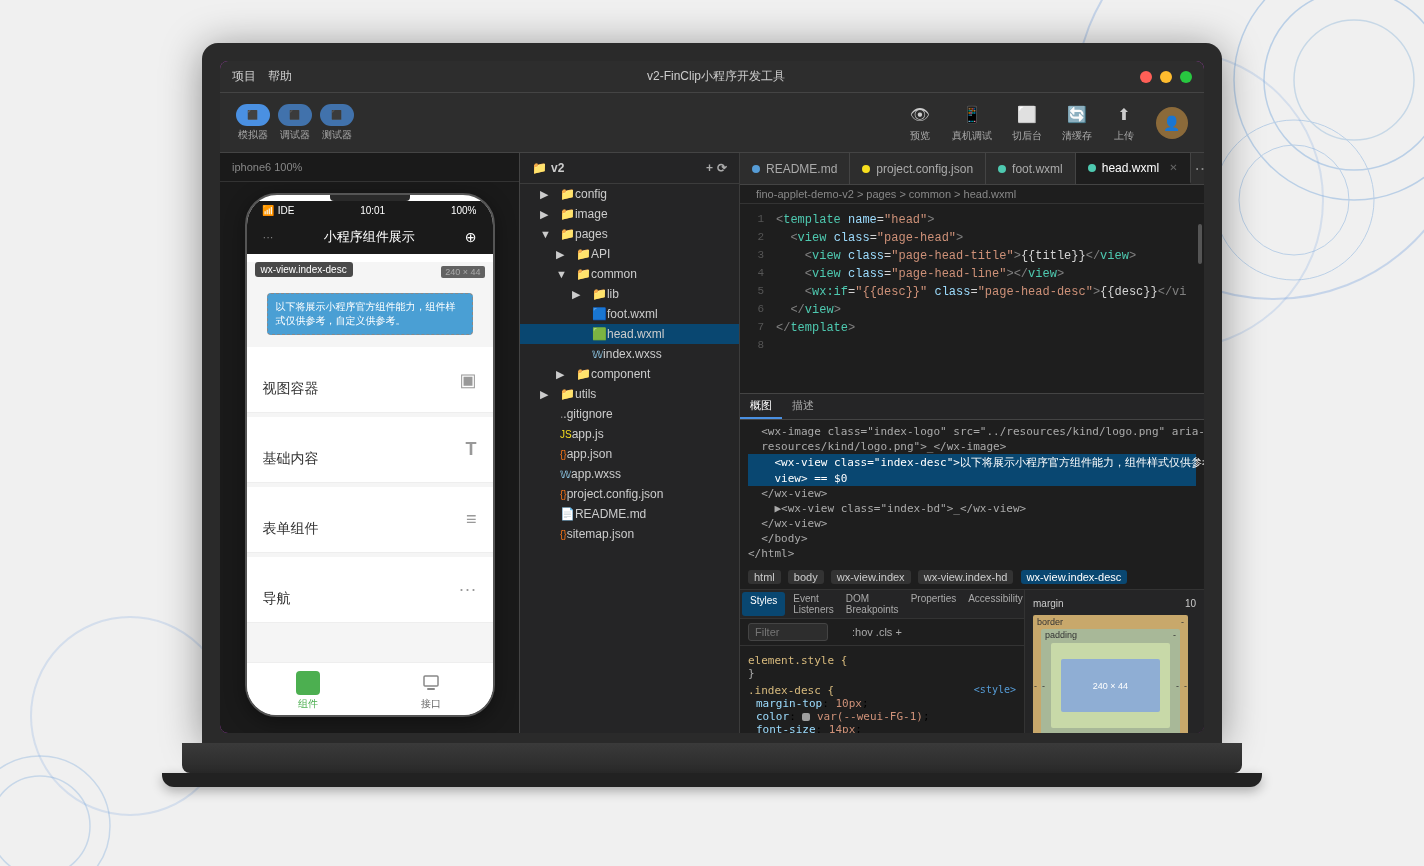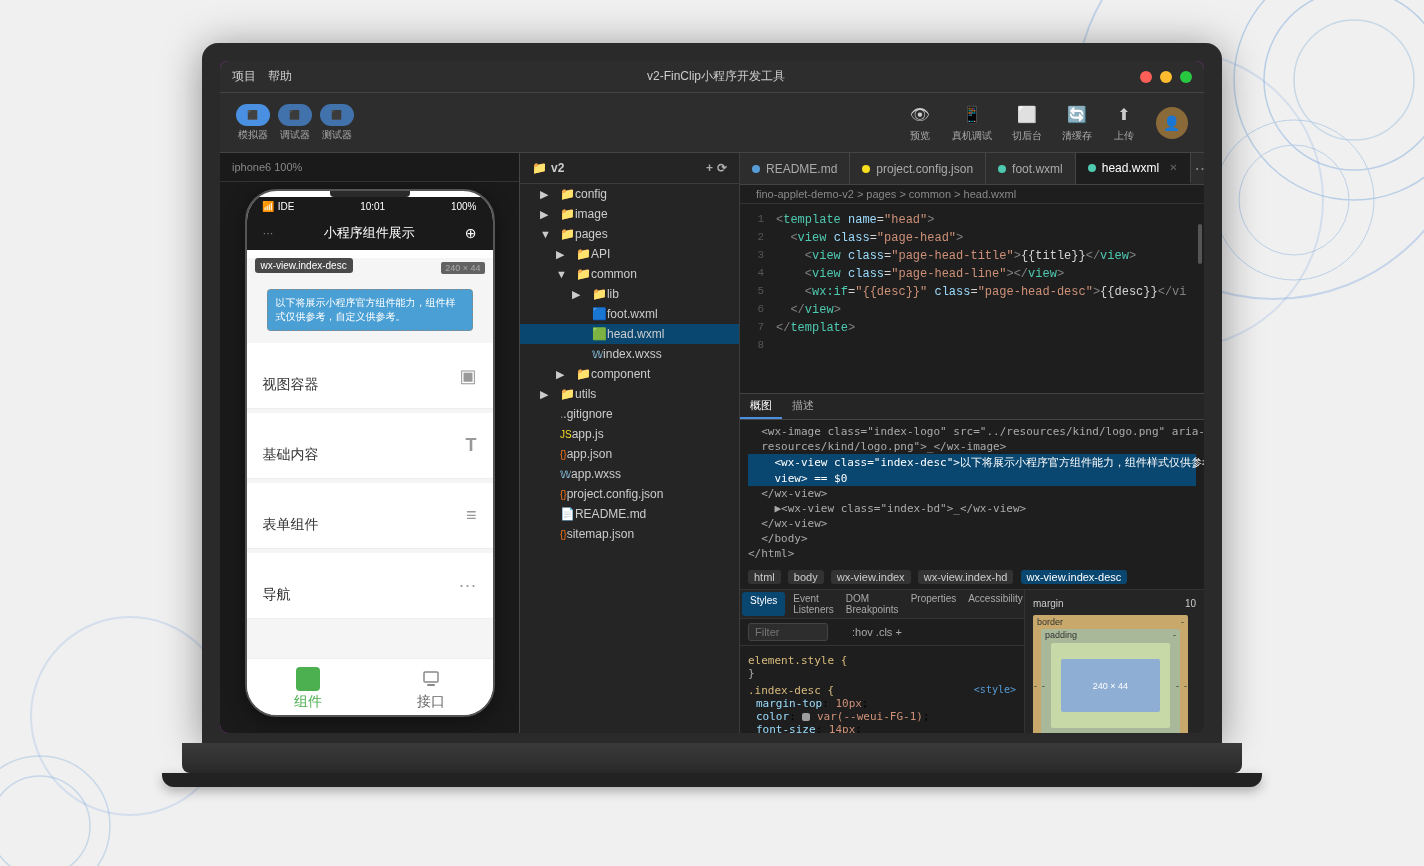--- a/index.html
+++ b/index.html
@@ -301,21 +301,21 @@
       width: 24px; height: 24px;
       display: flex;
       align-items: center;
       justify-content: center;
     }
     .phone-nav-icon-active {
       background: #4CAF50;
       border-radius: 4px;
     }
     .phone-nav-label {
-      font-size: 14px;
+      font-size: 10px;
       color: #666;
     }
     .phone-nav-label-active {
       color: #4CAF50;
     }
 
     
     .file-tree-panel {
       width: 220px;
       background: #252526;

